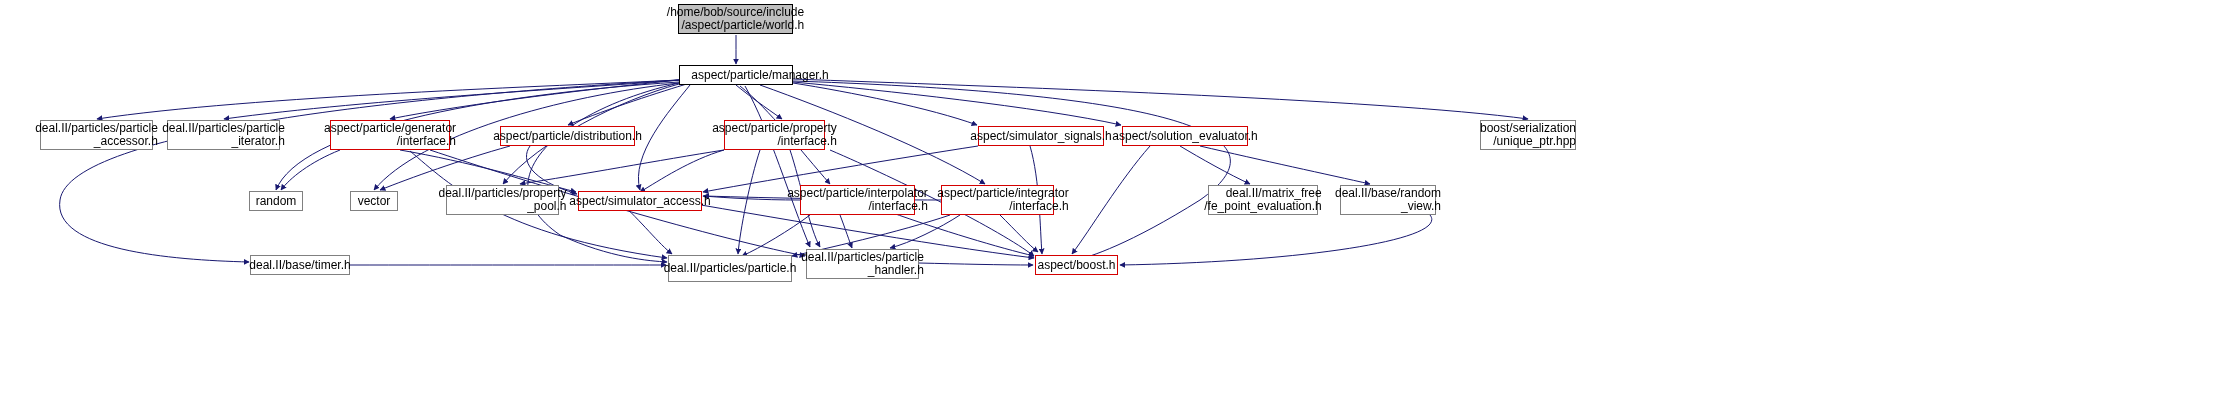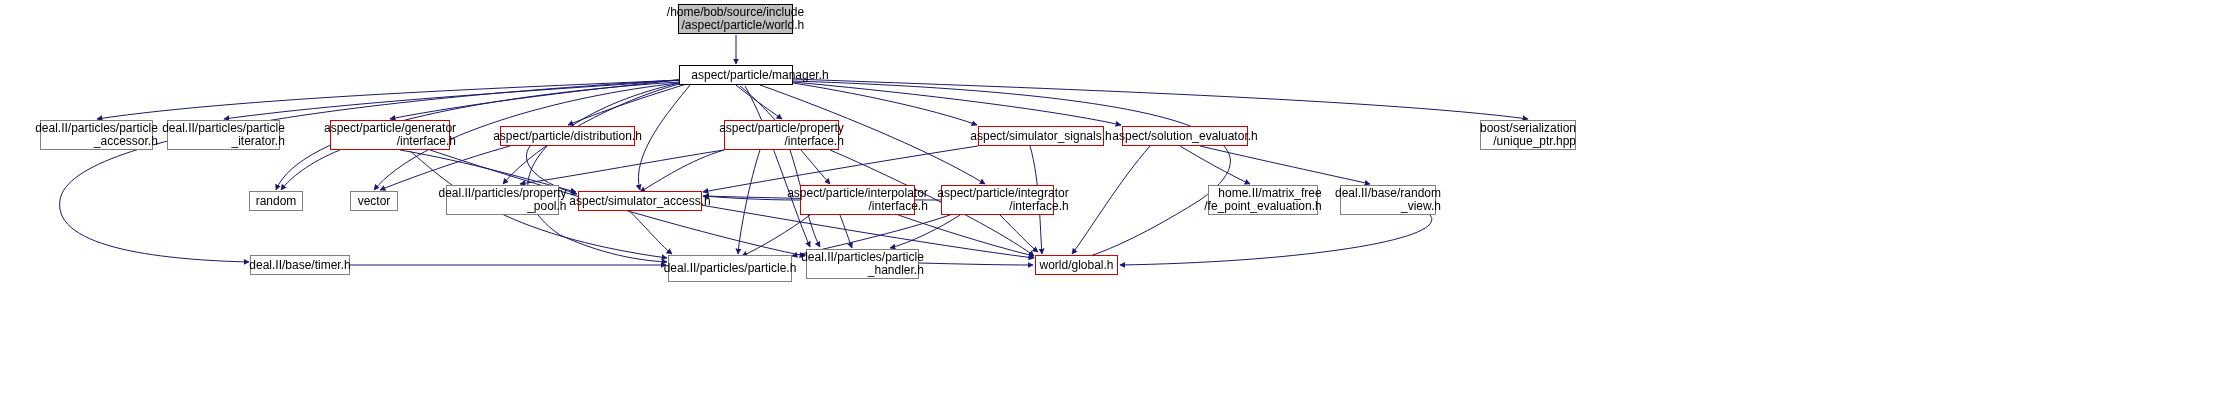--- a/index.html
+++ b/index.html
@@ -151,21 +151,21 @@
 
   <div class="node red" style="left:330px;top:120px;width:120px;height:30px;">
     <span class="line">aspect/particle/generator
 /interface.h</span>
   </div>
 
   <div class="node red" style="left:500px;top:126px;width:135px;height:20px;">
     <span class="line">aspect/particle/distribution.h</span>
   </div>
 
-  <div class="node red" style="left:724px;top:120px;width:115px;height:30px;">
+  <div class="node red" style="left:724px;top:120px;width:101px;height:30px;">
     <span class="line">aspect/particle/property
 /interface.h</span>
   </div>
 
   <div class="node red" style="left:978px;top:126px;width:126px;height:20px;">
     <span class="line">aspect/simulator_signals.h</span>
   </div>
 
   <div class="node red" style="left:1122px;top:126px;width:126px;height:20px;">
     <span class="line">aspect/solution_evaluator.h</span>
@@ -197,21 +197,21 @@
     <span class="line">aspect/particle/interpolator
 /interface.h</span>
   </div>
 
   <div class="node red" style="left:941px;top:185px;width:113px;height:30px;padding-left:11px;">
     <span class="line">aspect/particle/integrator
 /interface.h</span>
   </div>
 
   <div class="node gray" style="left:1208px;top:185px;width:110px;height:30px;">
-    <span class="line">home.II/matrix_free
+    <span class="line">deal.II/matrix_free
 /fe_point_evaluation.h</span>
   </div>
 
   <div class="node gray" style="left:1340px;top:185px;width:96px;height:30px;">
     <span class="line">deal.II/base/random
 _view.h</span>
   </div>
 
   <div class="node gray" style="left:250px;top:255px;width:100px;height:20px;">
     <span class="line">deal.II/base/timer.h</span>
@@ -220,16 +220,16 @@
   <div class="node gray" style="left:668px;top:255px;width:124px;height:27px;">
     <span class="line">deal.II/particles/particle.h</span>
   </div>
 
   <div class="node gray" style="left:806px;top:249px;width:113px;height:30px;">
     <span class="line">deal.II/particles/particle
 _handler.h</span>
   </div>
 
   <div class="node red" style="left:1035px;top:255px;width:83px;height:20px;">
-    <span class="line">world/global.h</span>
+    <span class="line">aspect/boost.h</span>
   </div>
 
 </div>
 
 </body></html>

